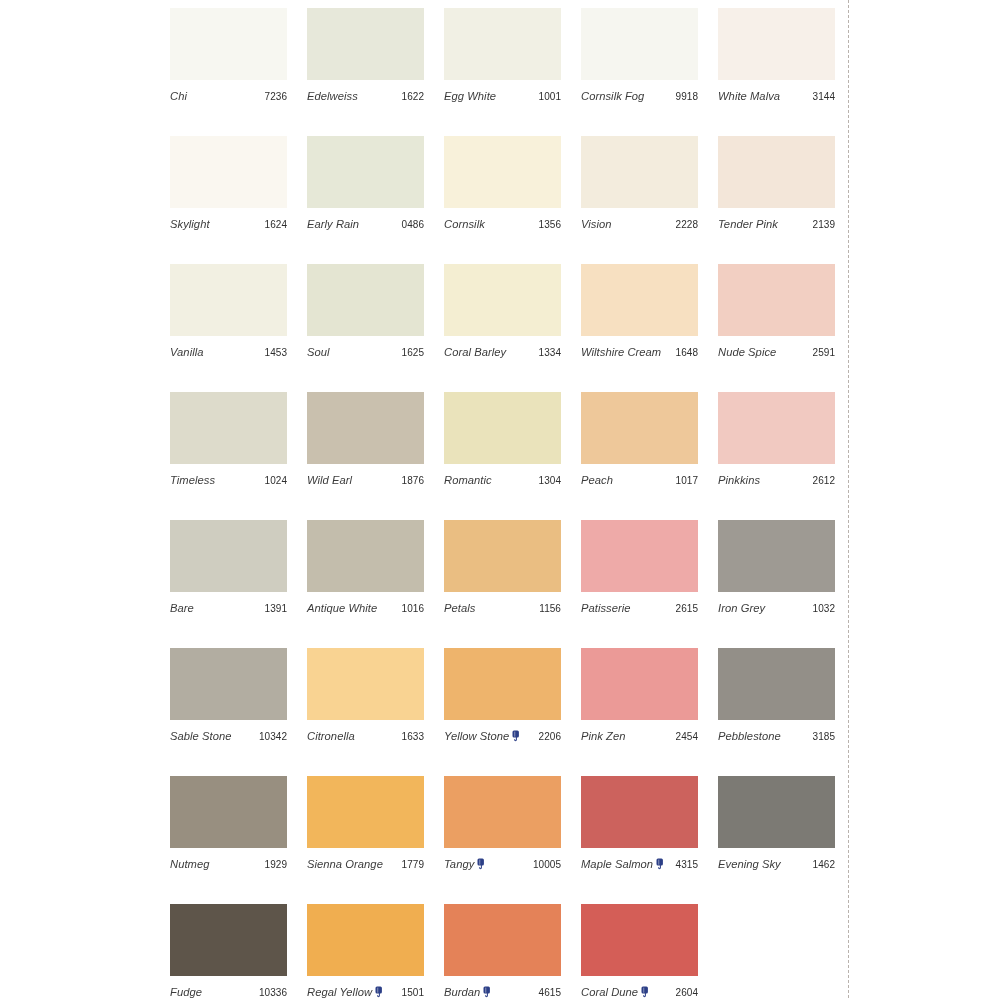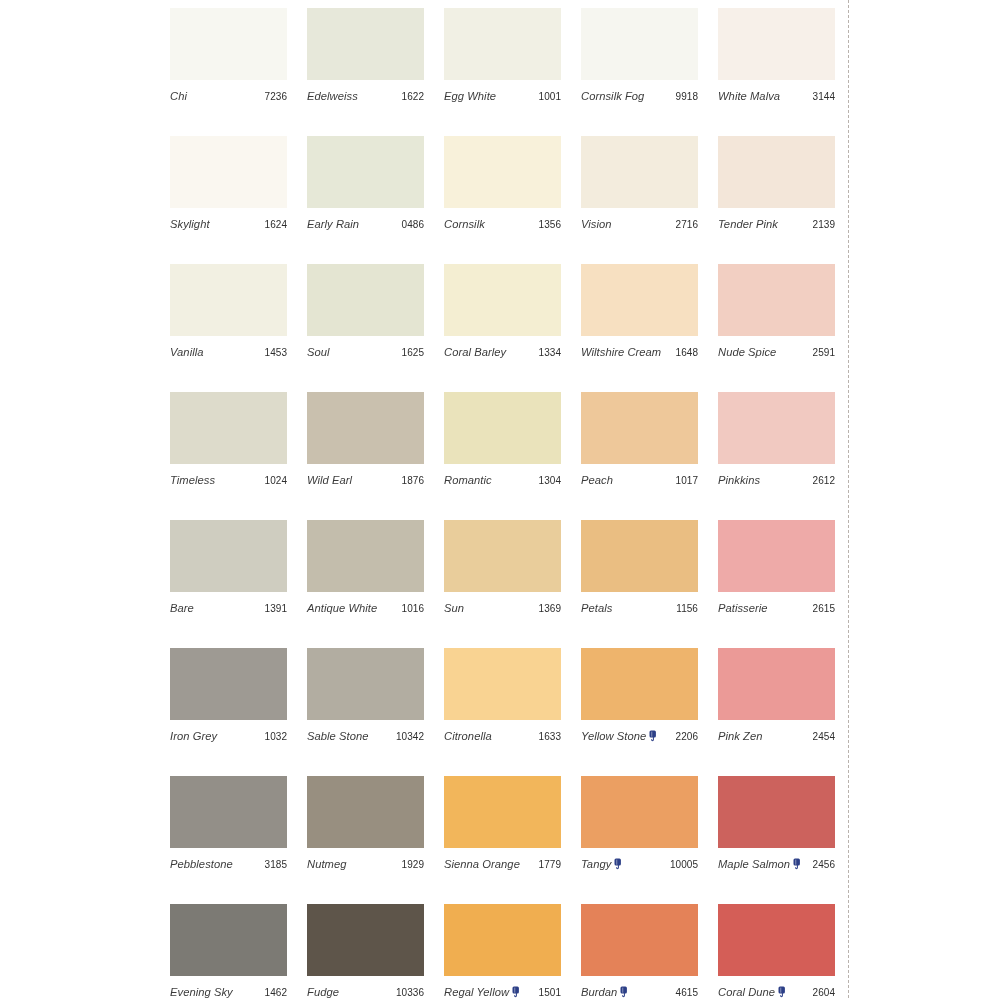--- a/index.html
+++ b/index.html
@@ -179,21 +179,21 @@
           </div>
           <span class="swatch-code">1356</span>
         </div>
       </div>
       <div class="swatch-cell">
         <div class="swatch-chip" style="background: rgb(243, 236, 221);"></div>
         <div class="swatch-label">
           <div class="name-wrap">
             <span class="swatch-name">Vision</span>
           </div>
-          <span class="swatch-code">2716</span>
+          <span class="swatch-code">2228</span>
         </div>
       </div>
       <div class="swatch-cell">
         <div class="swatch-chip" style="background: rgb(243, 230, 217);"></div>
         <div class="swatch-label">
           <div class="name-wrap">
             <span class="swatch-name">Tender Pink</span>
           </div>
           <span class="swatch-code">2139</span>
         </div>
@@ -297,29 +297,20 @@
           <span class="swatch-code">1391</span>
         </div>
       </div>
       <div class="swatch-cell">
         <div class="swatch-chip" style="background: rgb(195, 189, 172);"></div>
         <div class="swatch-label">
           <div class="name-wrap">
             <span class="swatch-name">Antique White</span>
           </div>
           <span class="swatch-code">1016</span>
-        </div>
-      </div>
-      <div class="swatch-cell">
-        <div class="swatch-chip" style="background: rgb(233, 205, 155);"></div>
-        <div class="swatch-label">
-          <div class="name-wrap">
-            <span class="swatch-name">Sun</span>
-          </div>
-          <span class="swatch-code">1369</span>
         </div>
       </div>
       <div class="swatch-cell">
         <div class="swatch-chip" style="background: rgb(234, 190, 130);"></div>
         <div class="swatch-label">
           <div class="name-wrap">
             <span class="swatch-name">Petals</span>
           </div>
           <span class="swatch-code">1156</span>
         </div>
@@ -431,21 +422,21 @@
         <div class="swatch-label">
           <div class="name-wrap">
             <span class="swatch-name">Maple Salmon</span>
             <span class="brush-icon">
               <svg viewBox="0 0 9 12" width="9" height="12" xmlns="http://www.w3.org/2000/svg">
                 <path d="M2.0 0.6 h3.4 a1.5 1.5 0 0 1 1.5 1.5 v4.0 a1.5 1.5 0 0 1 -1.5 1.5 h-0.5 v2.2 a1.4 1.4 0 0 1 -2.8 0 v-0.5 h1.1 v0.5 a0.35 0.35 0 0 0 0.7 0 v-2.2 h-1.9 a1.5 1.5 0 0 1 -1.5 -1.5 v-4.0 a1.5 1.5 0 0 1 1.5 -1.5 z" fill="#2c3f87"></path>
                 <rect x="2.4" y="1.6" width="0.8" height="5.1" fill="#ffffff" opacity="0.55"></rect>
               </svg>
             </span>
           </div>
-          <span class="swatch-code">2456</span>
+          <span class="swatch-code">4315</span>
         </div>
       </div>
       <div class="swatch-cell">
         <div class="swatch-chip" style="background: rgb(124, 122, 116);"></div>
         <div class="swatch-label">
           <div class="name-wrap">
             <span class="swatch-name">Evening Sky</span>
           </div>
           <span class="swatch-code">1462</span>
         </div>

